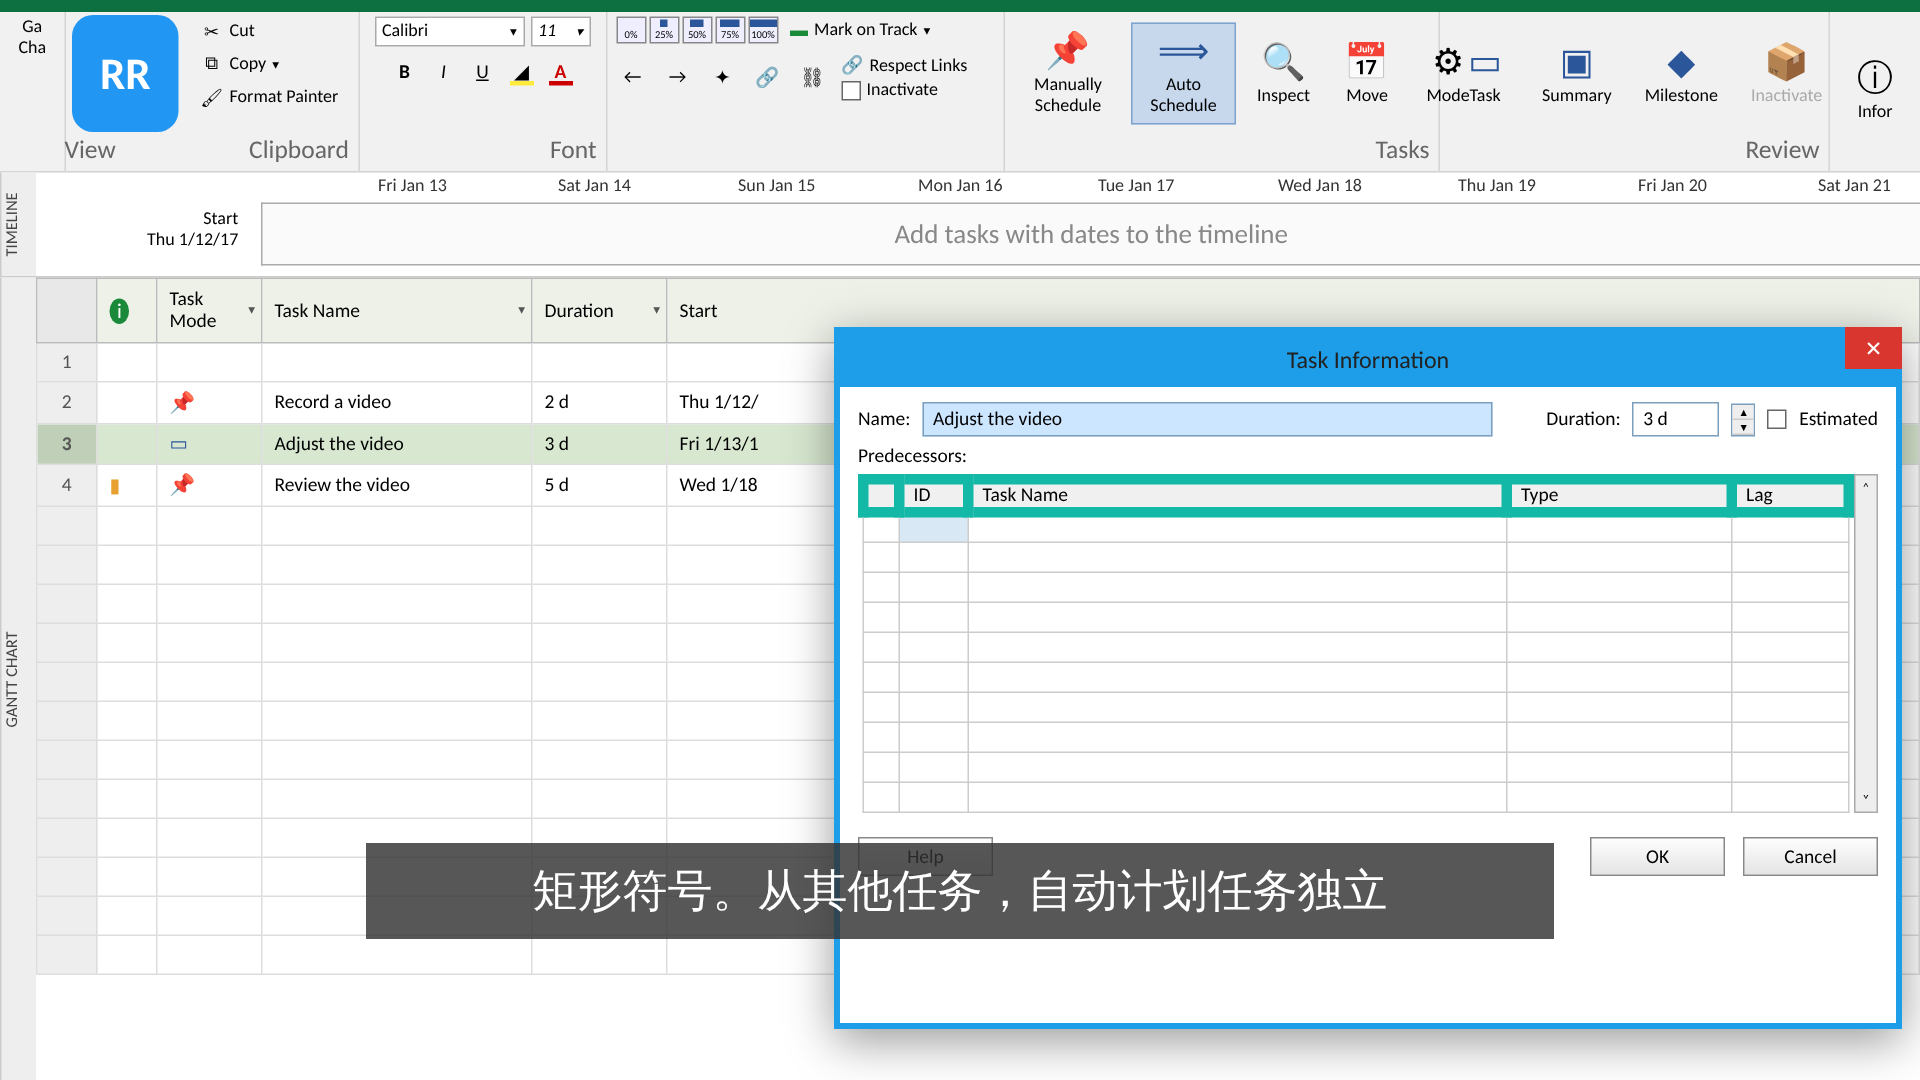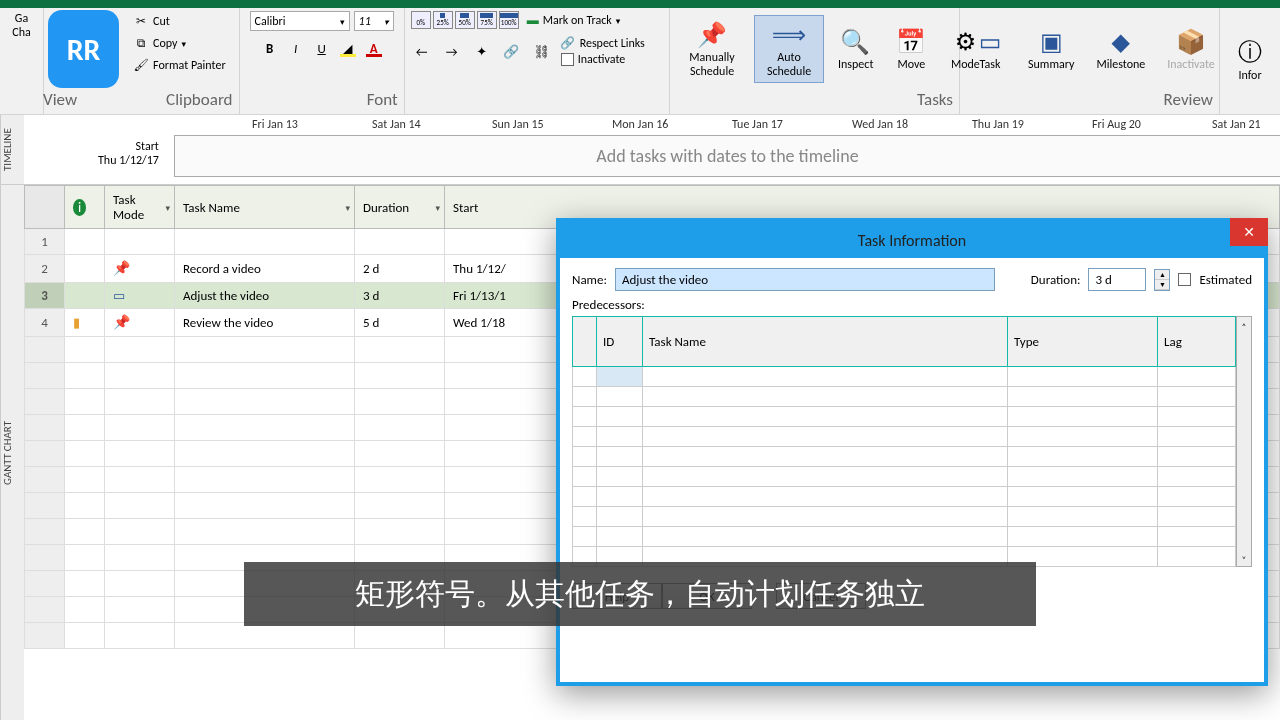--- a/index.html
+++ b/index.html
@@ -66,30 +66,30 @@
 .tab.active { border-color: #ccc; background: #fff; }
 .form-row { display: flex; align-items: center; gap: 8px; margin: 10px 0 6px; font-size: 13px; }
 .form-row label { text-decoration: underline dotted transparent; }
 .text-input { border: 1px solid #7a9ebd; padding: 3px 6px; font-size: 13px; background: #fff; }
 .text-input.name { width: 380px; }
 .text-input.dur { width: 58px; }
 .spinner { display: flex; flex-direction: column; border: 1px solid #7a9ebd; }
 .spinner span { width: 14px; height: 10px; font-size: 7px; display: flex; align-items: center; justify-content: center; background: #eee; cursor: pointer; border-bottom: 1px solid #ccc; }
 .pred-label { font-size: 13px; margin: 4px 0; }
 .pred-table { border: 1px solid #888; width: 100%; border-collapse: collapse; font-size: 13px; }
-.pred-table th { background: #f0f0f0; border: 1px solid #14b8a6; padding: 17px 6px; text-align: left; font-weight: normal; }
+.pred-table th { background: #f0f0f0; border: 7px solid #14b8a6; padding: 0 6px; text-align: left; font-weight: normal; }
 .pred-table td { border: 1px solid #ccc; height: 20px; }
 .pred-table td.id-cell { background: #d8e8f4; }
 .pred-scroll { display: flex; flex-direction: column; width: 16px; border: 1px solid #aaa; background: #eee; }
 .pred-scroll span { height: 16px; display: flex; align-items: center; justify-content: center; font-size: 9px; cursor: pointer; }
 .pred-wrap { display: flex; }
 .pred-body { flex: 1; }
-.dialog-buttons { display: flex; margin-top: 16px; }
+.dialog-buttons { display: flex; justify-content: space-between; margin-top: 16px; }
 .btn { width: 90px; height: 26px; border: 1px solid #888; background: linear-gradient(#fefefe,#e4e4e4); font-size: 13px; cursor: pointer; }
-.btn-group-right { display: flex; gap: 24px; }
+.btn-group-right { display: flex; gap: 12px; }
 
 .subtitle { position: absolute; left: 244px; top: 562px; width: 792px; height: 64px; background: rgba(50,50,50,.82); color: #fff; font-size: 30px; display: flex; align-items: center; justify-content: center; padding: 0 14px; }
 </style>
 </head>
 <body>
 
 <div class="app-bar"></div>
 
 <div class="ribbon">
   <div class="ribbon-group" style="width:44px">
@@ -270,21 +270,21 @@
   <div class="timeline-label">TIMELINE</div>
   <div class="timeline-body">
     <div class="timeline-dates">
       <span class="timeline-date" style="left:28px">Fri Jan 13</span>
       <span class="timeline-date" style="left:148px">Sat Jan 14</span>
       <span class="timeline-date" style="left:268px">Sun Jan 15</span>
       <span class="timeline-date" style="left:388px">Mon Jan 16</span>
       <span class="timeline-date" style="left:508px">Tue Jan 17</span>
       <span class="timeline-date" style="left:628px">Wed Jan 18</span>
       <span class="timeline-date" style="left:748px">Thu Jan 19</span>
-      <span class="timeline-date" style="left:868px">Fri Aug 20</span>
+      <span class="timeline-date" style="left:868px">Fri Jan 20</span>
       <span class="timeline-date" style="left:988px">Sat Jan 21</span>
     </div>
     <div class="timeline-start">
       <div>Start</div>
       <div>Thu 1/12/17</div>
     </div>
     <div class="timeline-bar">Add tasks with dates to the timeline</div>
   </div>
 </div>
 

